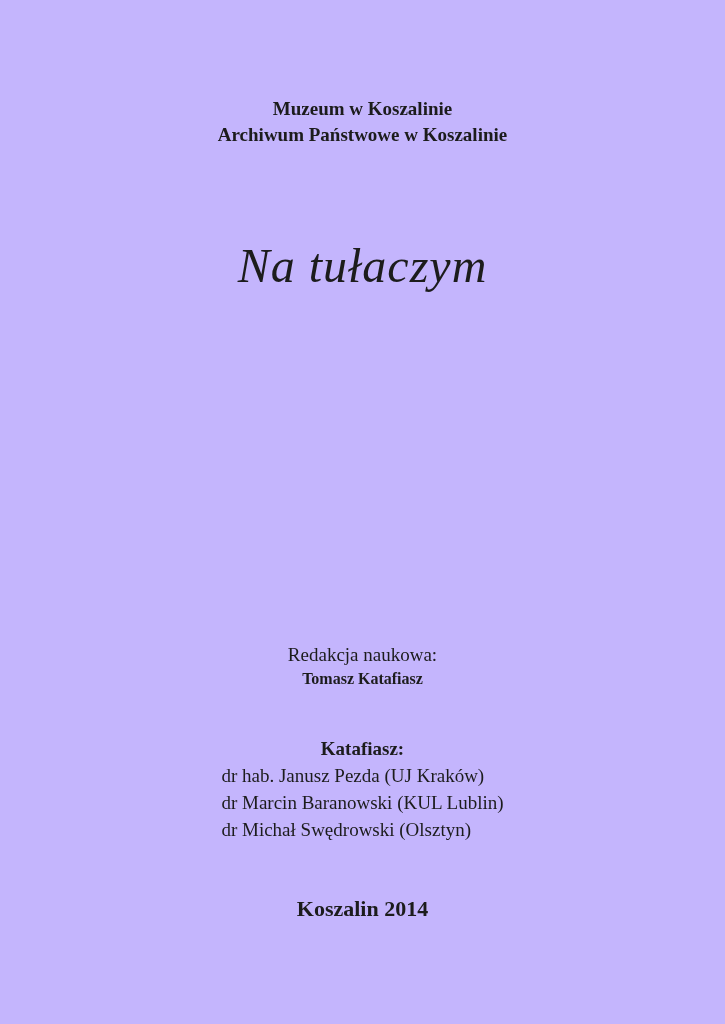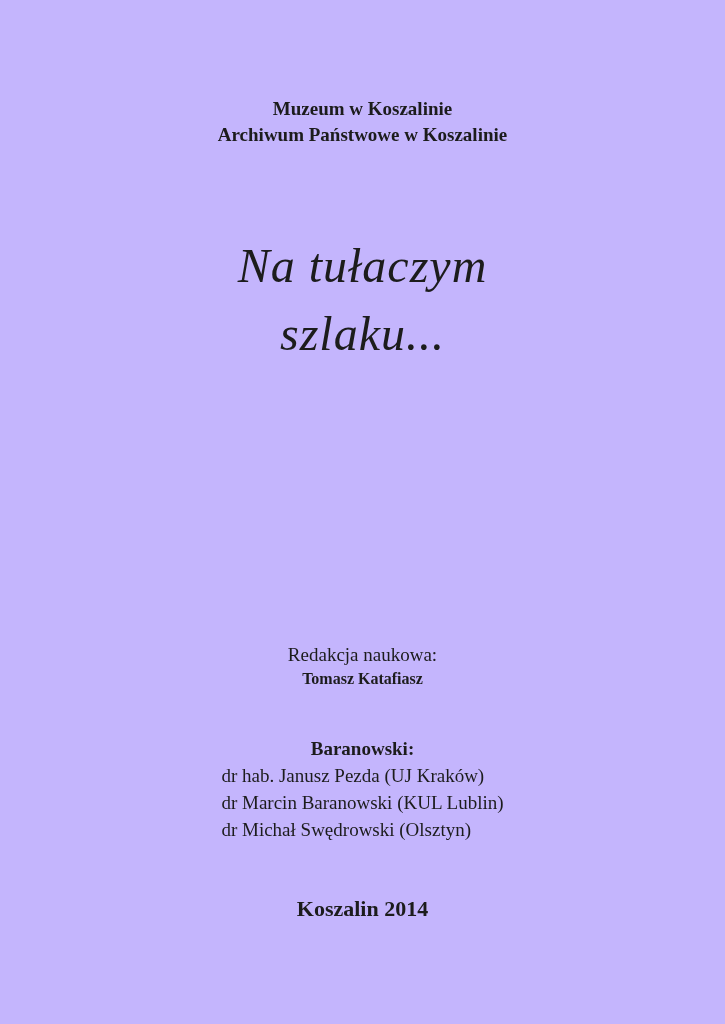--- a/index.html
+++ b/index.html
@@ -75,32 +75,31 @@
 
 <div class="page">
 
   <div class="centered publisher">
     <div>Muzeum w Koszalinie</div>
     <div>Archiwum Państwowe w Koszalinie</div>
   </div>
 
   <div class="centered book-title">
     <div>Na tułaczym</div>
-    <div>szlaku...</div>
   </div>
 
 
   <div class="centered editor">
     <div>Redakcja naukowa:</div>
     <div class="editor-name">Tomasz Katafiasz</div>
   </div>
 
   <div class="centered reviewers">
     <div class="reviewers-inner">
-      <div class="reviewers-label">Baranowski:</div>
+      <div class="reviewers-label">Katafiasz:</div>
       <div>dr hab. Janusz Pezda (UJ Kraków)</div>
       <div>dr Marcin Baranowski (KUL Lublin)</div>
       <div>dr Michał Swędrowski (Olsztyn)</div>
     </div>
   </div>
 
   <div class="centered imprint">Koszalin 2014</div>
 
 </div>
 

